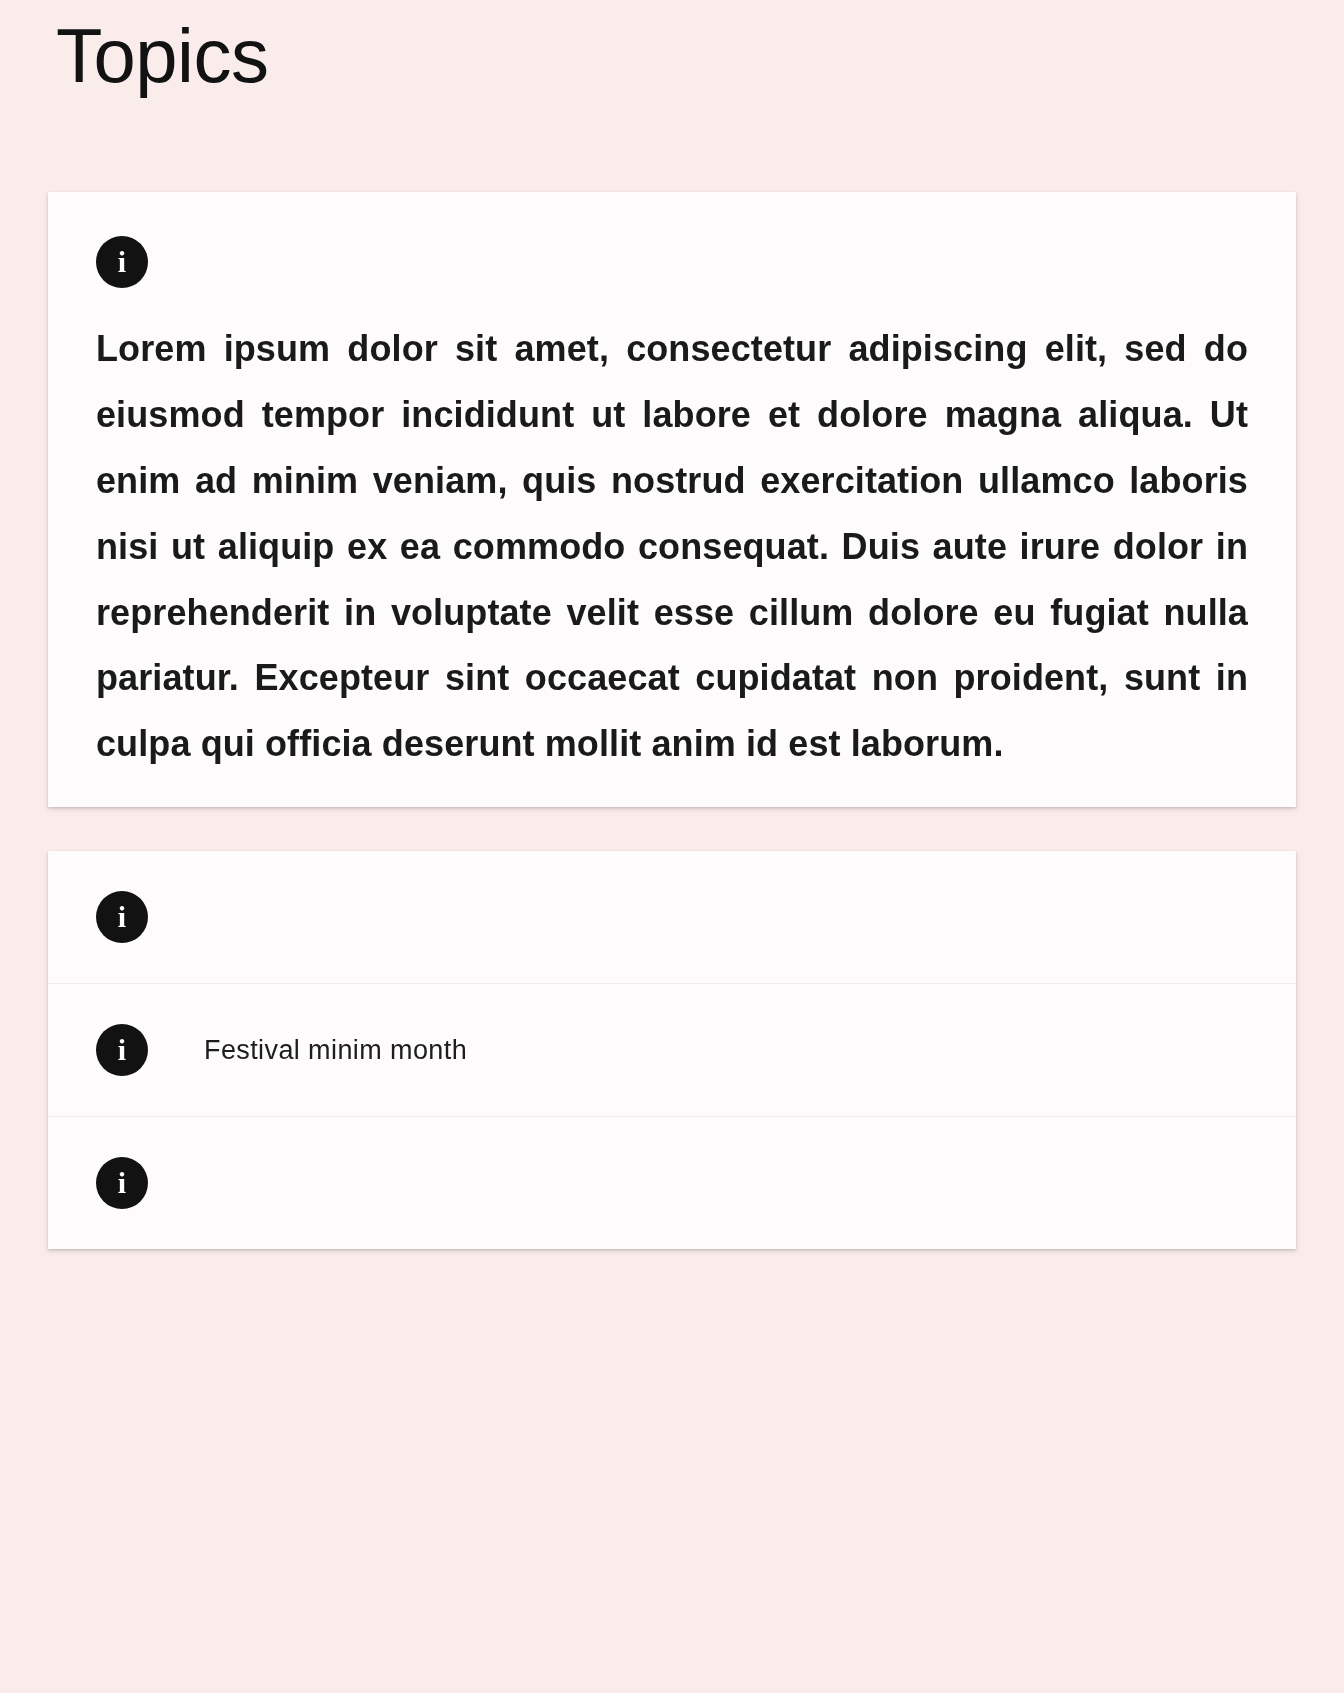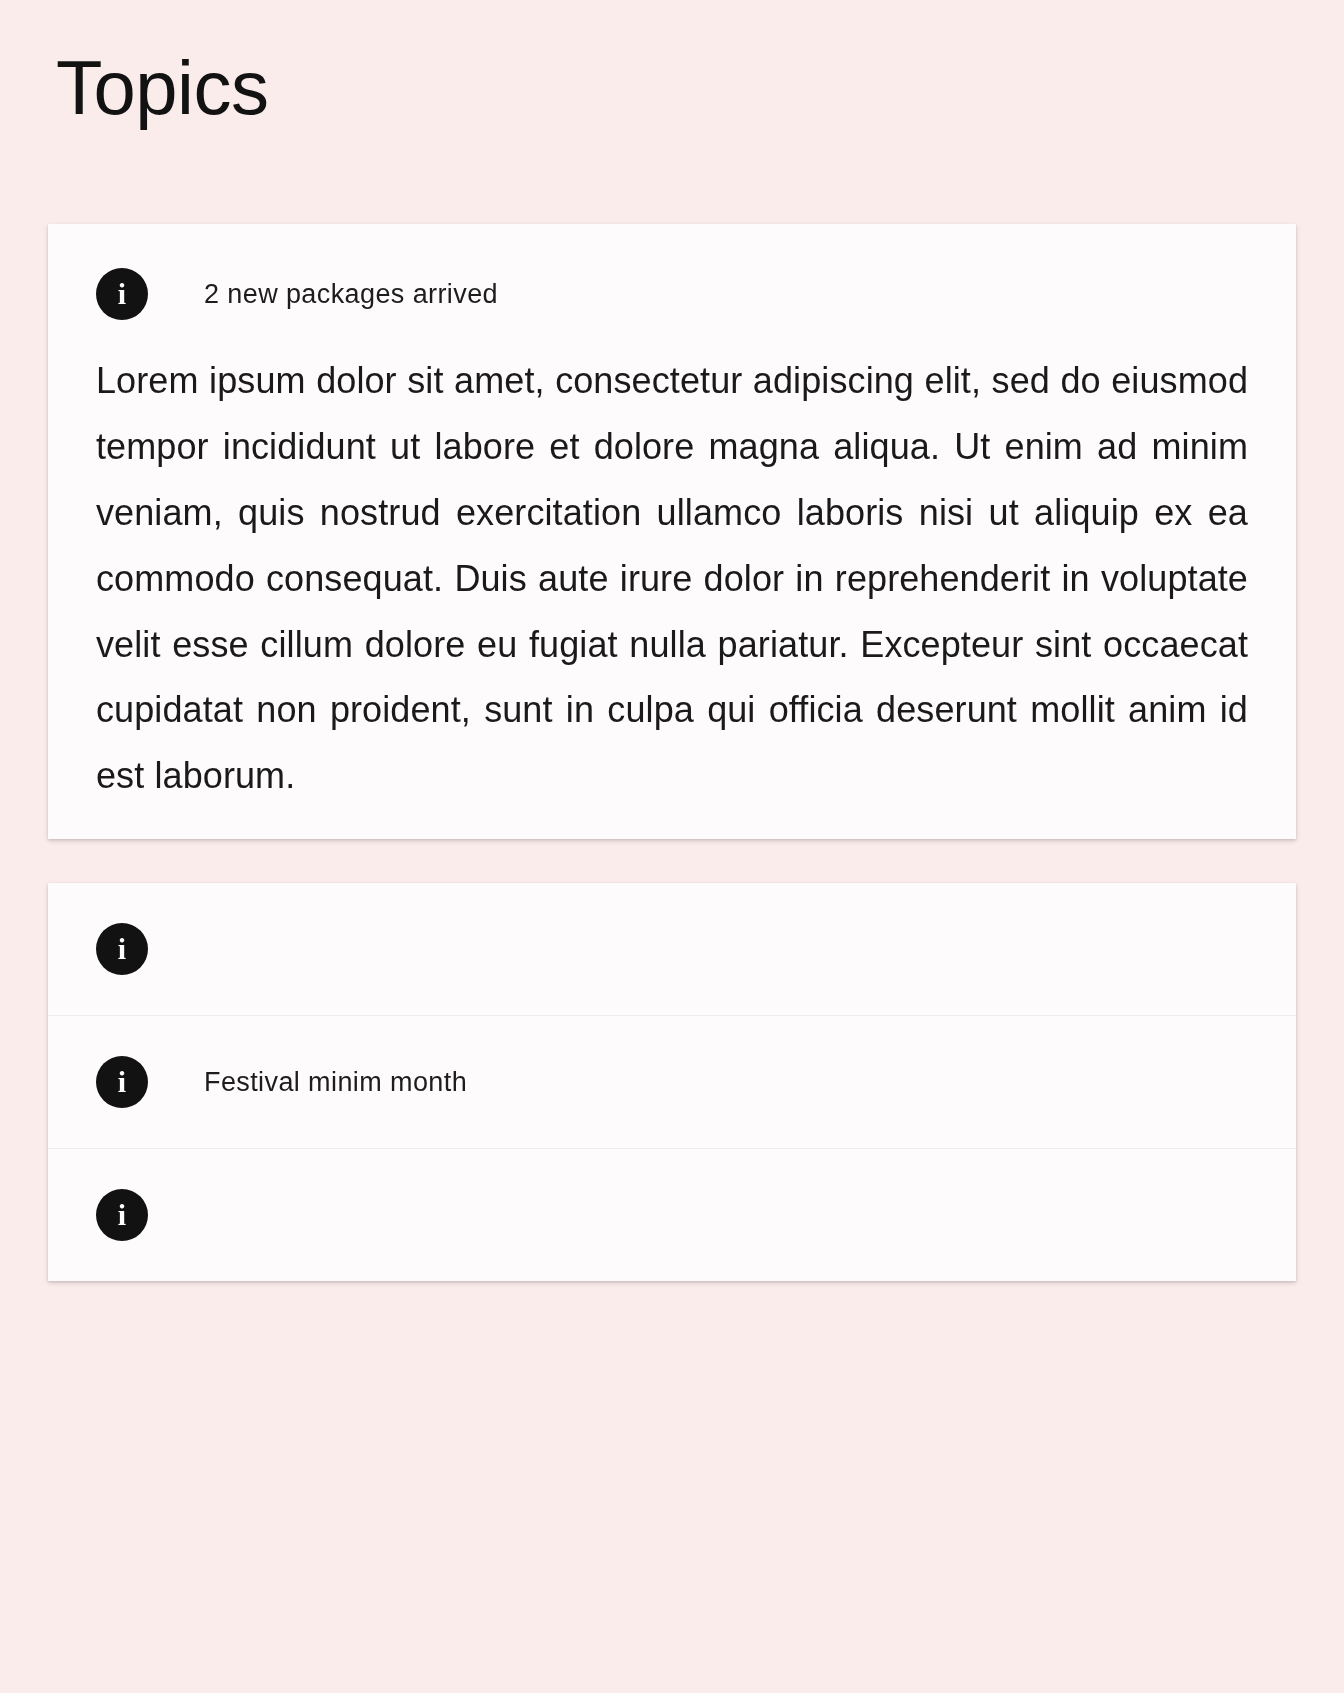--- a/index.html
+++ b/index.html
@@ -11,21 +11,20 @@
     min-height: 1693px;
     background: #f9ecea;
     font-family: "Liberation Sans", sans-serif;
     -webkit-font-smoothing: antialiased;
   }
 
   .page {
     width: 1344px;
     box-sizing: border-box;
     padding: 0 48px;
-    margin-top: 32px;
   }
 
   .page-title {
     font-size: 76px;
     line-height: 1.0;
     font-weight: 400;
     color: #121212;
     margin: 0;
     padding: 18px 0 0 8px;
     letter-spacing: -0.5px;
@@ -71,20 +70,21 @@
     letter-spacing: 0.4px;
   }
 
   .expanded-body {
     padding: 18px 48px 6px 48px;
     font-size: 36px;
     line-height: 1.83;
     color: #1a1a1a;
     text-align: justify;
     letter-spacing: 0.1px;
+    font-weight: bold;
   }
 
   .card-list {
     margin-top: 44px;
   }
 
   .list-item {
     display: flex;
     align-items: center;
     padding: 40px 48px;
@@ -110,21 +110,20 @@
 </head>
 <body>
 
 <div class="page">
 
   <h1 class="page-title">Topics</h1>
 
   <div class="card card-expanded">
     <div class="expanded-header">
       <span class="info-icon">i</span>
-      <span class="expanded-title">2 new packages arrived</span>
     </div>
     <div class="expanded-body">Lorem ipsum dolor sit amet, consectetur adipiscing elit, sed do eiusmod tempor incididunt ut labore et dolore magna aliqua. Ut enim ad minim veniam, quis nostrud exercitation ullamco laboris nisi ut aliquip ex ea commodo consequat. Duis aute irure dolor in reprehenderit in voluptate velit esse cillum dolore eu fugiat nulla pariatur. Excepteur sint occaecat cupidatat non proident, sunt in culpa qui officia deserunt mollit anim id est laborum.</div>
   </div>
 
   <div class="card card-list">
     <div class="list-item">
       <span class="info-icon">i</span>
     </div>
     <div class="list-item">
       <span class="info-icon">i</span>

